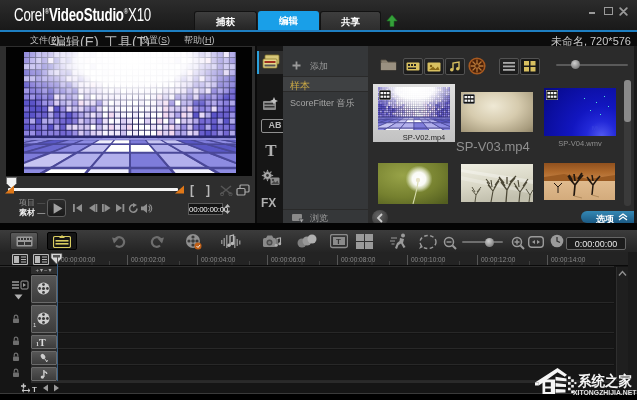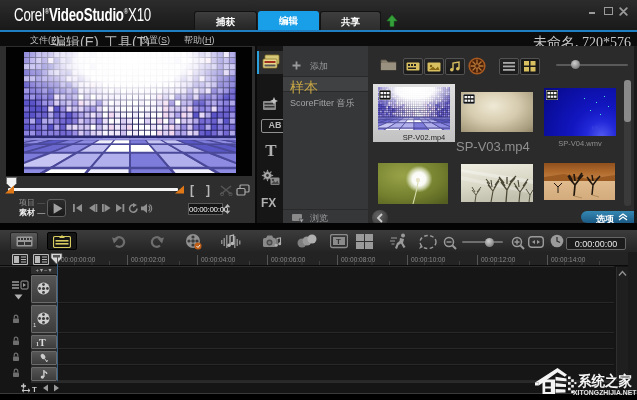--- a/index.html
+++ b/index.html
@@ -18,21 +18,21 @@
 <svg class="abs" style="left:619px;top:7px;" width="9" height="9" viewBox="0 0 9 9">
     <path d="M1.2 1.2 L7.8 7.8 M7.8 1.2 L1.2 7.8" stroke="#9a9a9a" stroke-width="1.8" stroke-linecap="round"></path>
   </svg>
 <div class="abs" style="left:0;top:30px;width:637px;height:2px;background:#1e7fc2;"></div>
 <div class="abs" style="left:0;top:32px;width:637px;height:14px;background:#0c0c0c;"></div>
 <div class="abs" style="left:8px;top:33.5px;font-size:9px;color:#bdbdbd;margin-left:22px;">文件(<u>F</u>)</div>
 <div class="abs" style="left:52px;top:33.5px;font-size:14px;color:#bdbdbd;">编辑(<u>E</u>)</div>
 <div class="abs" style="left:104px;top:33.5px;font-size:14px;color:#bdbdbd;">工具(<u>T</u>)</div>
 <div class="abs" style="left:140px;top:33.5px;font-size:9px;color:#bdbdbd;">设置(<u>S</u>)</div>
 <div class="abs" style="left:184px;top:33.5px;font-size:9px;color:#bdbdbd;">帮助(<u>H</u>)</div>
-<div class="abs" style="right:6px;top:34px;font-size:14px;color:#c8c8c8;font-family:Liberation Serif, serif;">未命名, 720*576</div>
+<div class="abs" style="right:6px;top:34px;font-size:11px;color:#c8c8c8;">未命名, 720*576</div>
 <div class="abs" style="left:0;top:46px;width:255px;height:177px;background:#2e2e2e;"></div>
 <div class="abs" style="left:6px;top:47px;width:246px;height:129px;background:#020202;"></div>
 <div class="abs" style="left:24px;top:52px;width:212px;height:121px;"><svg id="vidsvg" viewBox="0 0 212 121" width="212" height="121">
       <defs>
         <radialGradient id="glow" cx="0.51" cy="0.1" r="0.62">
           <stop offset="0" stop-color="#fff"></stop>
           <stop offset="0.42" stop-color="#fff" stop-opacity="0.95"></stop>
           <stop offset="0.72" stop-color="#fff" stop-opacity="0.45"></stop>
           <stop offset="1" stop-color="#fff" stop-opacity="0"></stop>
         </radialGradient>
@@ -730,21 +730,21 @@
     <circle cx="12" cy="11" r="1.2" fill="#444"></circle>
     <path d="M10 15.3 L13 12 L14.5 13.5 L16.5 11.5 L18 15.3 Z" fill="#4a4a4a"></path>
   </svg>
 <div class="abs" style="left:261px;top:196px;width:22px;height:14px;color:#b0b0b0;font-size:12px;font-weight:bold;">FX</div>
 <div class="abs" style="left:283px;top:46px;width:85px;height:177px;background:#353739;"></div>
 <svg class="abs" style="left:292px;top:61px;" width="9" height="9" viewBox="0 0 9 9">
     <path d="M4.5 0.5 L4.5 8.5 M0.5 4.5 L8.5 4.5" stroke="#9a9a9a" stroke-width="1.8"></path>
   </svg>
 <div class="abs" style="left:310px;top:60px;font-size:9px;color:#9a9a9a;">添加</div>
 <div class="abs" style="left:283px;top:76px;width:85px;height:16px;background:#3f4143;border-top:1px solid #2a2a2a;border-bottom:1px solid #2a2a2a;"></div>
-<div class="abs" style="left:290px;top:79px;font-size:14px;color:#c9a845;">样本</div>
+<div class="abs" style="left:290px;top:79px;font-size:10px;color:#c9a845;">样本</div>
 <div class="abs" style="left:290px;top:97px;font-size:9px;color:#a5a5a5;">ScoreFitter 音乐</div>
 <div class="abs" style="left:283px;top:209px;width:85px;height:1px;background:#2a2a2a;"></div>
 <svg class="abs" style="left:291px;top:213px;" width="14" height="11" viewBox="0 0 14 11">
     <rect x="1" y="1" width="10" height="7" rx="1" fill="#8a8a8a"></rect>
     <path d="M8 6 L13 6 L10.5 10 Z" fill="#aaa" stroke="#353739" stroke-width="0.7"></path>
   </svg>
 <div class="abs" style="left:310px;top:212px;font-size:9px;color:#9a9a9a;">浏览</div>
 <div class="abs" style="left:368px;top:46px;width:266px;height:177px;background:#2b2b2b;"></div>
 <div class="abs" style="left:634px;top:46px;width:3px;height:177px;background:#1a1a1a;"></div>
 <svg class="abs" style="left:380px;top:57px;" width="18" height="15" viewBox="0 0 18 15">

